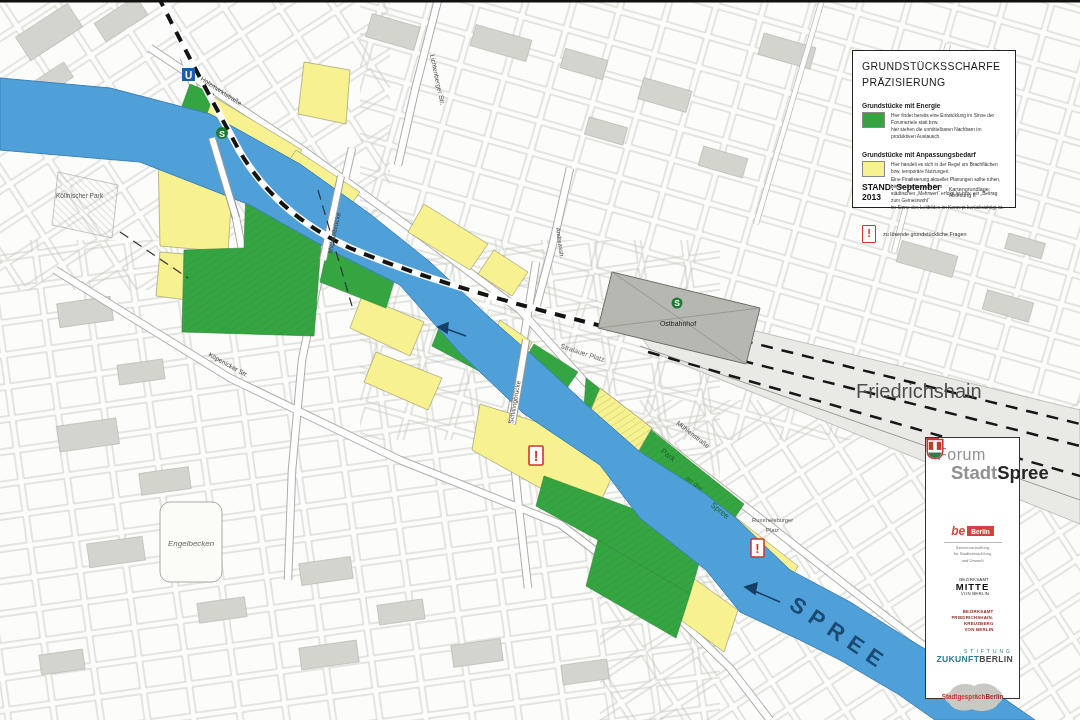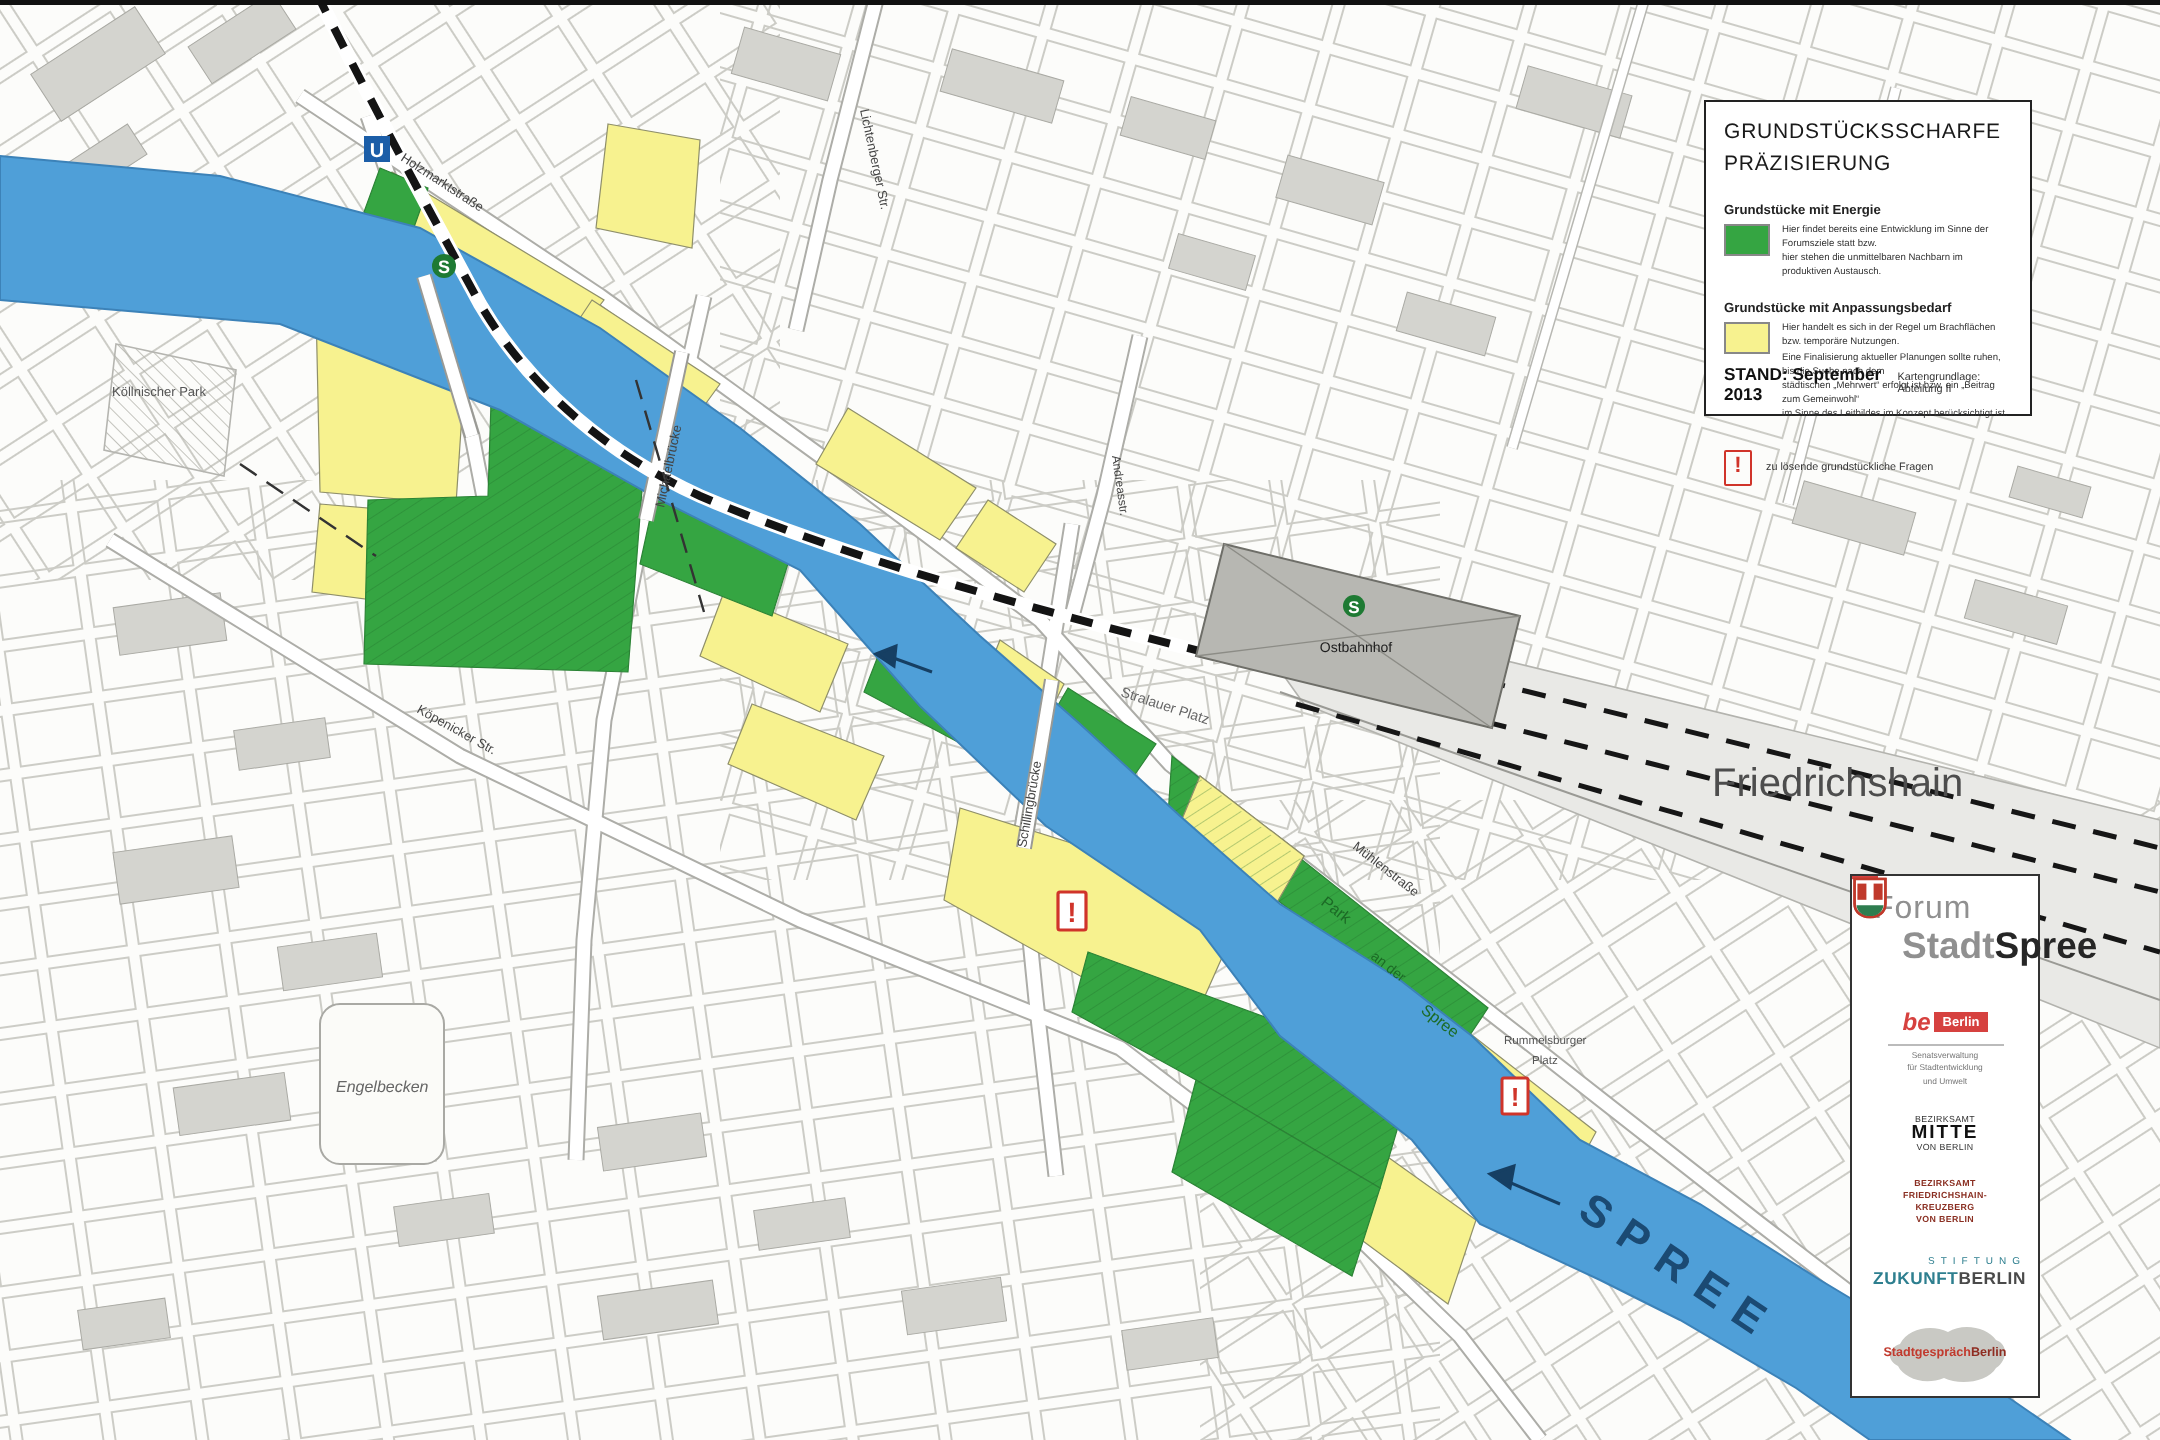--- a/index.html
+++ b/index.html
@@ -26,28 +26,28 @@
   .stand{font-size:8.6px;font-weight:bold;color:#111;}
   .src{font-size:5.4px;color:#333;}
 
   
   .forum{position:absolute;left:925px;top:437px;width:95px;height:262px;background:#fff;
          border:1.3px solid #333;padding:8px 6px;box-sizing:border-box;z-index:5;}
   .f-forum{font-size:16px;color:#909090;letter-spacing:.5px;margin-left:5px;}
   .f-stadtspree{font-size:18.5px;font-weight:bold;margin-left:19px;margin-top:-2px;}
   .f-stadt{color:#909090;}
   .f-spree{color:#262626;}
-  .beblock{margin-top:20px;text-align:center;}
+  .beblock{margin-top:40px;text-align:center;}
   .berow{display:flex;align-items:center;justify-content:center;gap:2px;}
   .be{color:#d6413f;font-style:italic;font-weight:bold;font-size:12px;}
   .bebox{background:#d6413f;color:#fff;font-size:6.5px;font-weight:bold;padding:1.5px 4px;}
   .besub{margin:4px auto 0;padding-top:2px;border-top:.5px solid #bbb;width:58px;
          font-size:4.2px;line-height:1.5;color:#777;}
   .arms{display:flex;align-items:center;justify-content:center;gap:4px;margin-top:13px;}
-  .arms-txt{text-align:center;}
+  .arms-txt{text-align:right;}
   .arms-s1{font-size:4.4px;color:#333;letter-spacing:.2px;}
   .arms-s2{font-size:9.5px;font-weight:bold;color:#111;letter-spacing:1px;line-height:1;}
   .fk .arms-s1{color:#8a2f22;line-height:1.35;font-weight:bold;}
   .stiftung{margin-top:15px;text-align:right;}
   .st-1{font-size:5px;letter-spacing:3px;color:#2e7f8f;}
   .st-2{font-size:8.6px;font-weight:bold;letter-spacing:.3px;}
   .st-zukunft{color:#2e7f8f;}
   .st-berlin{color:#4a4a4a;}
   .sg{position:relative;margin-top:16px;height:34px;}
   .sg svg{position:absolute;left:8px;top:0;}

